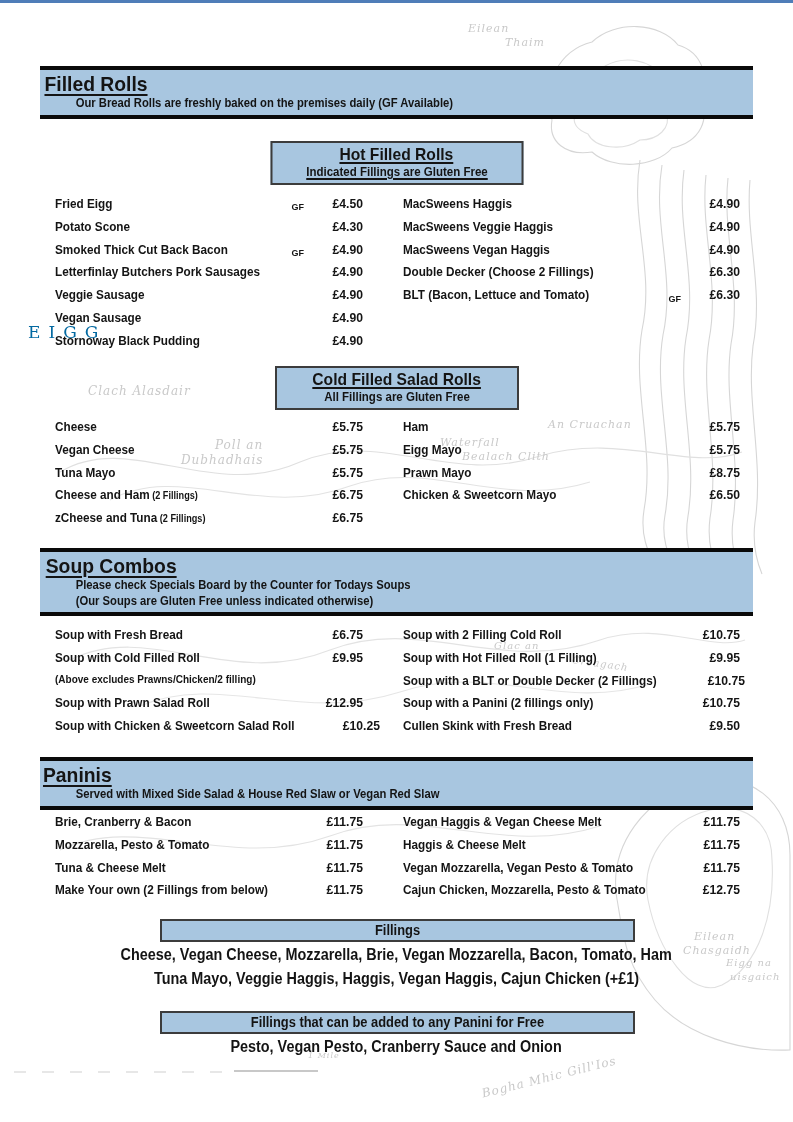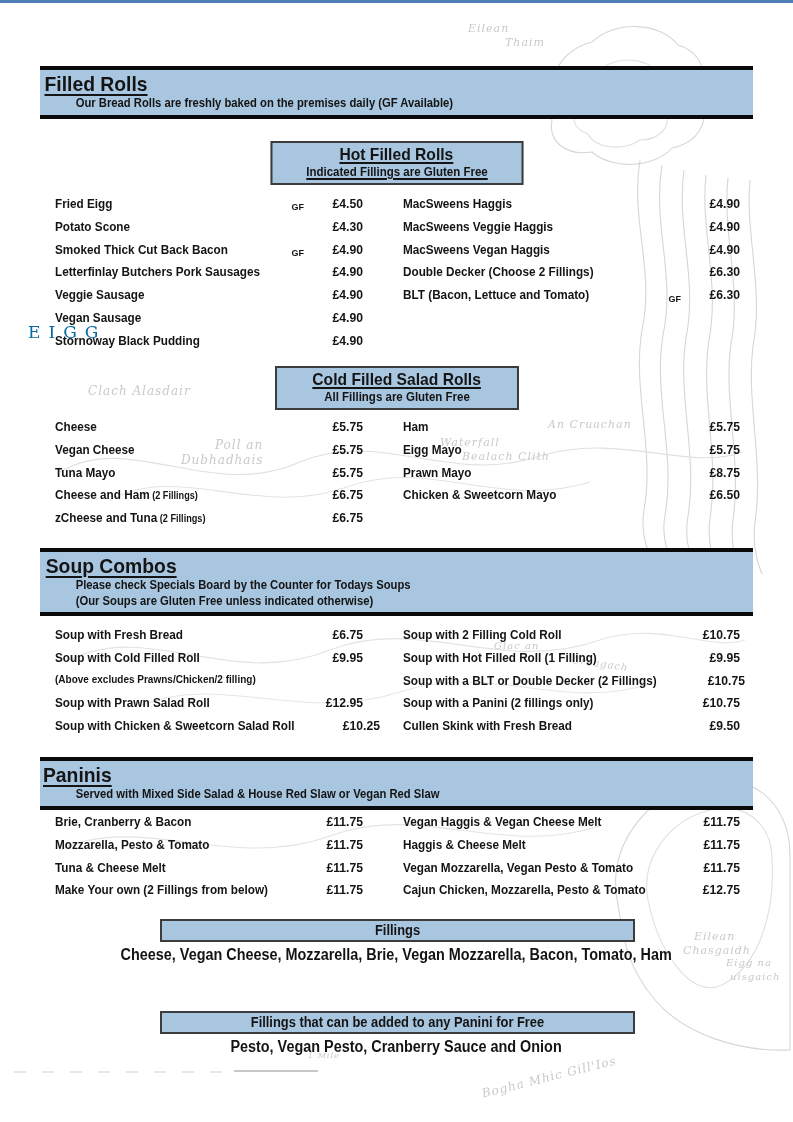--- a/index.html
+++ b/index.html
@@ -321,19 +321,20 @@
           <span class="iname">Cajun Chicken, Mozzarella, Pesto &amp; Tomato</span>
           <span class="price">£12.75</span>
         </div>
       </div>
   </div>
 
   <div class="fbar" id="bar-fillings">
     <span class="fbar-title">Fillings</span>
   </div>
   <p class="fline" id="fl1"><span>Cheese, Vegan Cheese, Mozzarella, Brie, Vegan Mozzarella, Bacon, Tomato, Ham</span></p>
+  <p class="fline" id="fl2"><span>Tuna Mayo, Veggie Haggis, Haggis, Vegan Haggis, Cajun Chicken (+£1)</span></p>
 
   <div class="fbar" id="bar-free">
     <span class="fbar-title">Fillings that can be added to any Panini for Free</span>
   </div>
   <p class="fline" id="fl3"><span>Pesto, Vegan Pesto, Cranberry Sauce and Onion</span></p>
 
 </div>
 
 </body></html>

